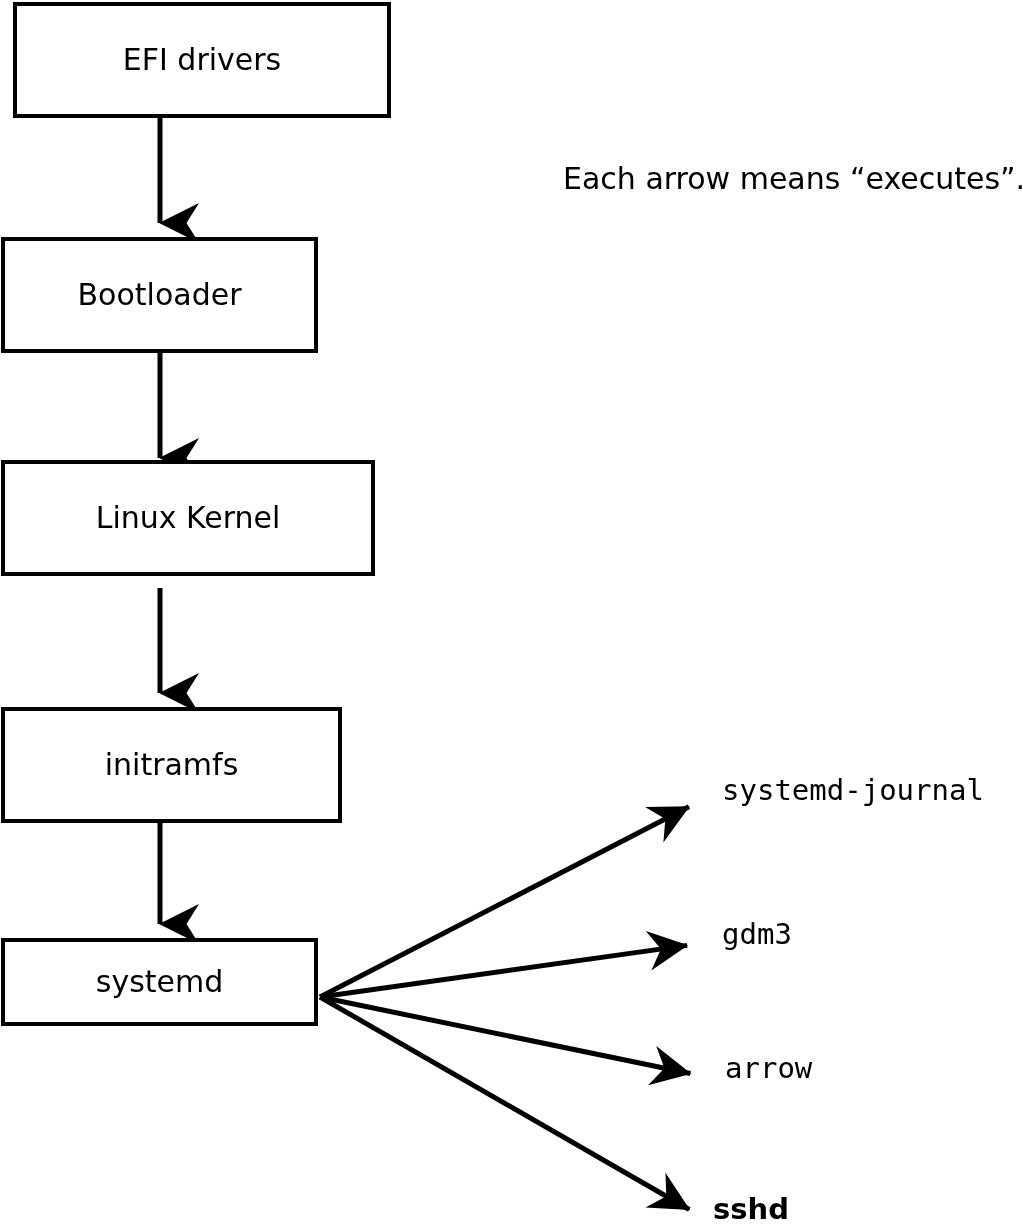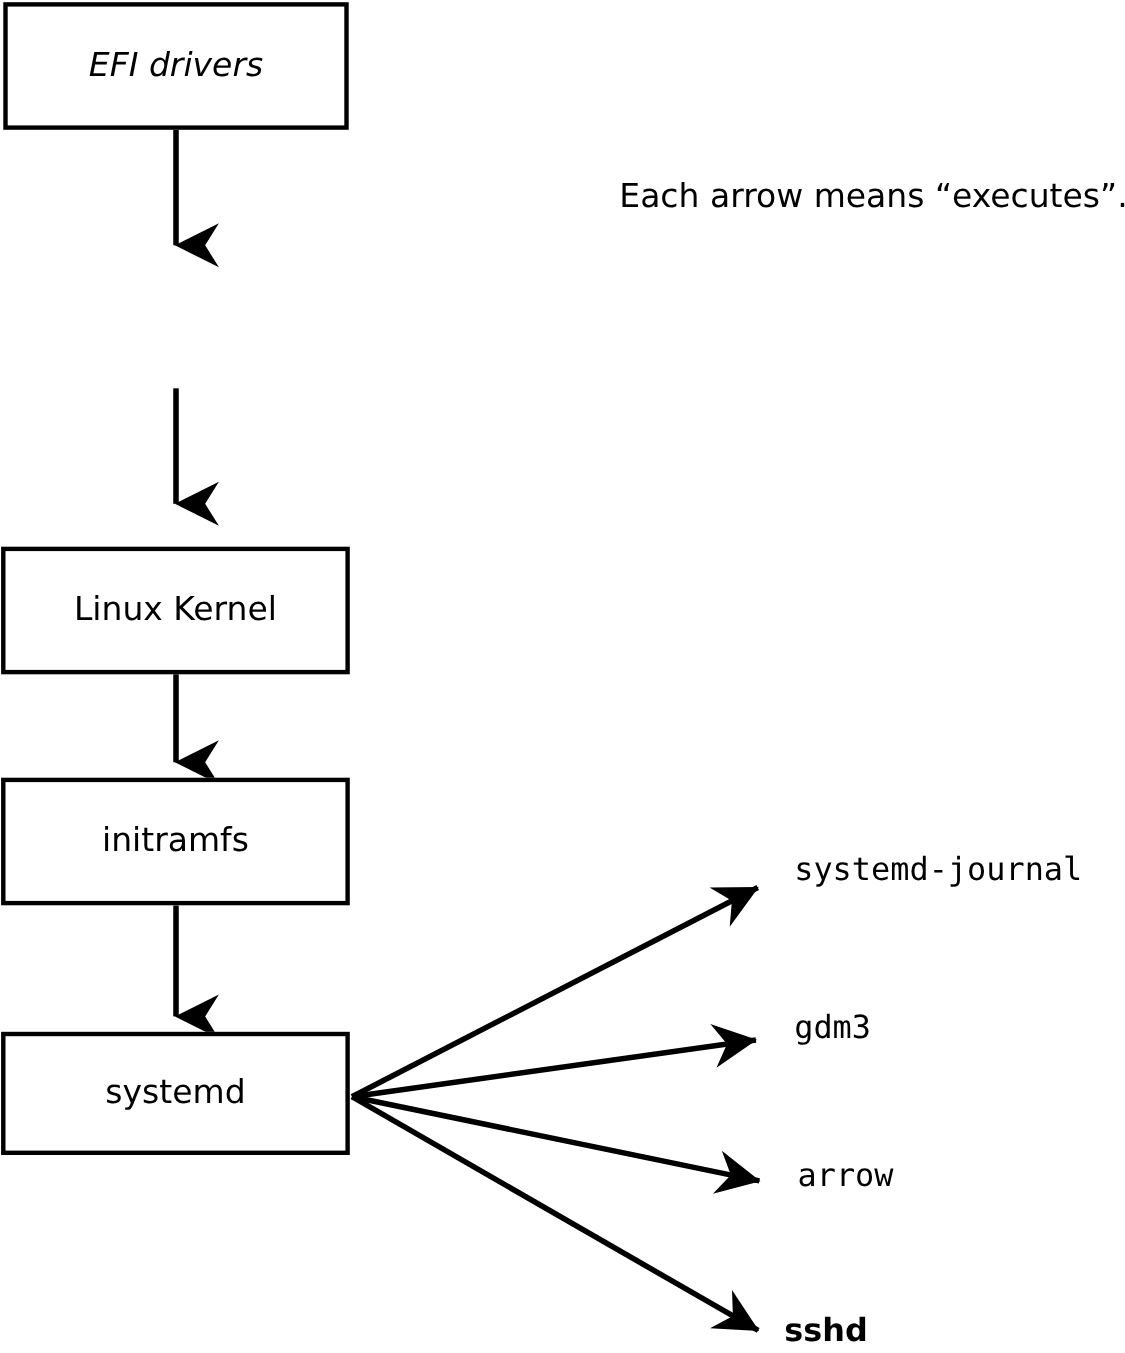--- a/index.html
+++ b/index.html
@@ -81,30 +81,33 @@
         <line x1="160" y1="823" x2="160" y2="924" stroke="#000000" stroke-width="5" marker-end="url(#arrowhead-down)"></line>
       </g>
     <g id="fan-arrows">
         <line x1="320" y1="997" x2="688.8903461540556" y2="806.7909152643151" stroke="#000000" stroke-width="5" marker-end="url(#arrowhead-fan)"></line>
         <line x1="320" y1="997" x2="687.1656381597534" y2="945.3673321337847" stroke="#000000" stroke-width="5" marker-end="url(#arrowhead-fan)"></line>
         <line x1="320" y1="997" x2="690.3519844939922" y2="1073.5585497662" stroke="#000000" stroke-width="5" marker-end="url(#arrowhead-fan)"></line>
         <line x1="320" y1="997" x2="689.265910127119" y2="1209.5202243179513" stroke="#000000" stroke-width="5" marker-end="url(#arrowhead-fan)"></line>
       </g>
   </svg>
 
-  <div class="node-box" id="node-efi-drivers" style="left: 3px; top: 2px; width: 314px; height: 116px; font-style: italic;">
+  <div class="node-box" id="node-efi-drivers" style="left: 13px; top: 2px; width: 378px; height: 116px;">
     <span class="node-label">EFI drivers</span>
   </div>
-  <div class="node-box" id="node-linux-kernel" style="left: 1px; top: 497px; width: 317px; height: 116px; text-align: right;">
+  <div class="node-box" id="node-bootloader" style="left: 1px; top: 237px; width: 317px; height: 116px;">
+    <span class="node-label">Bootloader</span>
+  </div>
+  <div class="node-box" id="node-linux-kernel" style="left: 1px; top: 460px; width: 374px; height: 116px; text-align: right;">
     <span class="node-label">Linux Kernel</span>
   </div>
-  <div class="node-box" id="node-initramfs" style="left: 1px; top: 707px; width: 317px; height: 116px; align-items: center;">
+  <div class="node-box" id="node-initramfs" style="left: 1px; top: 707px; width: 341px; height: 116px; align-items: center;">
     <span class="node-label">initramfs</span>
   </div>
-  <div class="node-box" id="node-systemd" style="left: 1px; top: 938px; width: 317px; height: 112px;">
+  <div class="node-box" id="node-systemd" style="left: 1px; top: 938px; width: 317px; height: 88px;">
     <span class="node-label">systemd</span>
   </div>
 
   <div class="annotation" id="annotation-text" style="left: 563px; top: 164px;">Each arrow means “executes”.</div>
 
   <div class="leaf-label" id="leaf-systemd-journal" style="left: 722px; top: 776px;">systemd-journal</div>
   <div class="leaf-label" id="leaf-gdm3" style="left: 722px; top: 920px;">gdm3</div>
   <div class="leaf-label" id="leaf-getty" style="left: 725px; top: 1054px;">arrow</div>
   <div class="leaf-label sans" id="leaf-sshd" style="left: 713px; top: 1195px;">sshd</div>
 

